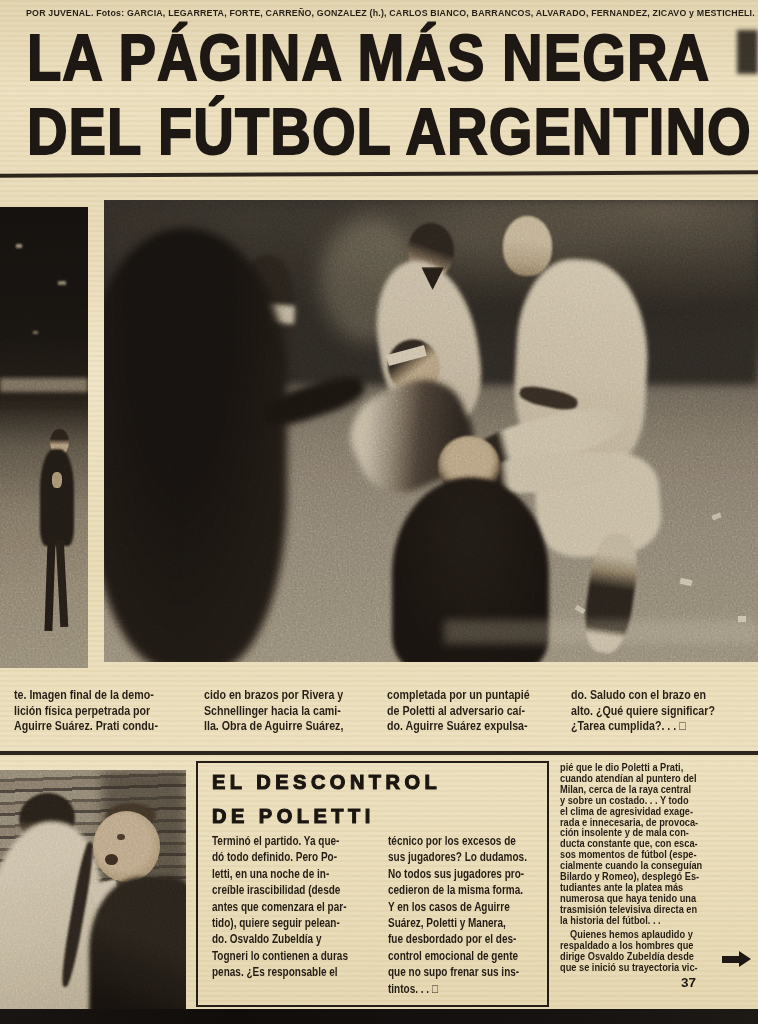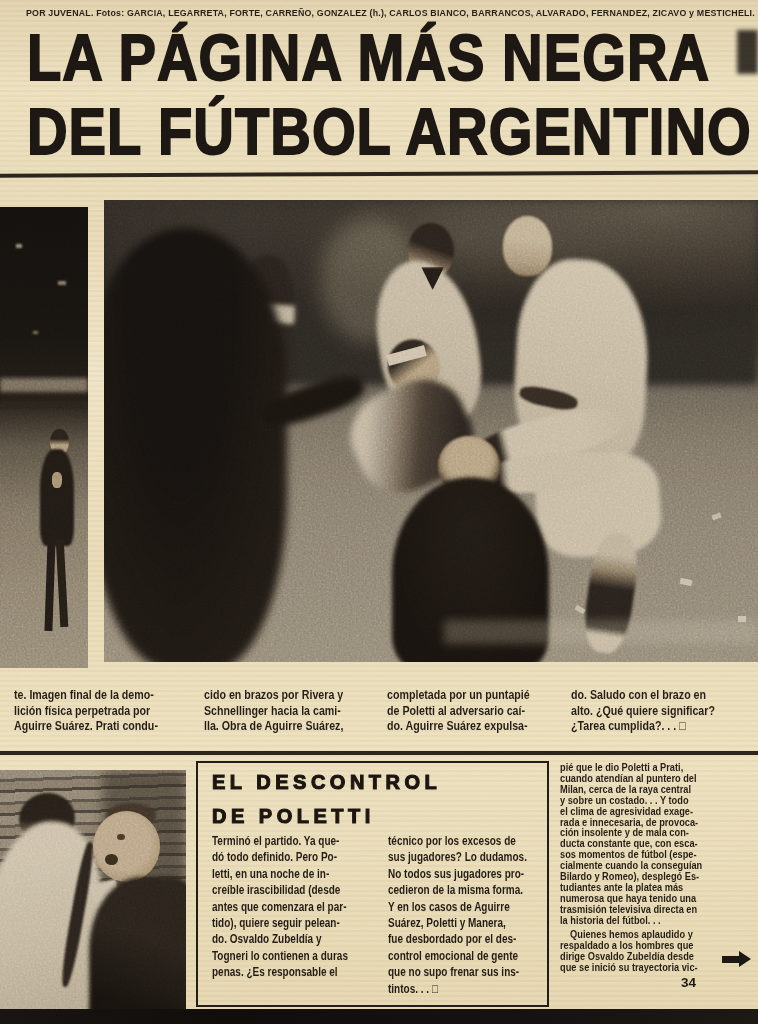--- a/index.html
+++ b/index.html
@@ -206,20 +206,20 @@
   <div class="abs rc" style="top:929px;text-indent:12px;">Quienes hemos aplaudido y
 respaldado a los hombres que
 dirige Osvaldo Zubeldía desde
 que se inició su trayectoria vic-</div>
 
   <div class="abs" style="left:722px;top:951px;width:32px;height:16px;">
     <div style="position:absolute;left:0;top:4.5px;width:17px;height:7px;background:#1c1712;"></div>
     <div style="position:absolute;left:17px;top:0;width:0;height:0;border-top:8px solid transparent;border-bottom:8px solid transparent;border-left:12px solid #1c1712;"></div>
   </div>
 
-  <div class="abs page-num">34</div>
+  <div class="abs page-num">37</div>
 
   <div class="abs" style="left:0;top:1009px;width:758px;height:15px;background:linear-gradient(90deg,#181411,#0f0c0a 30%,#141110 70%,#1c1814);"></div>
 
   <svg class="grain" style="opacity:.12;">
       <rect width="100%" height="100%" filter="url(#grainF)"></rect>
     </svg>
 </div>
 
 </body></html>

